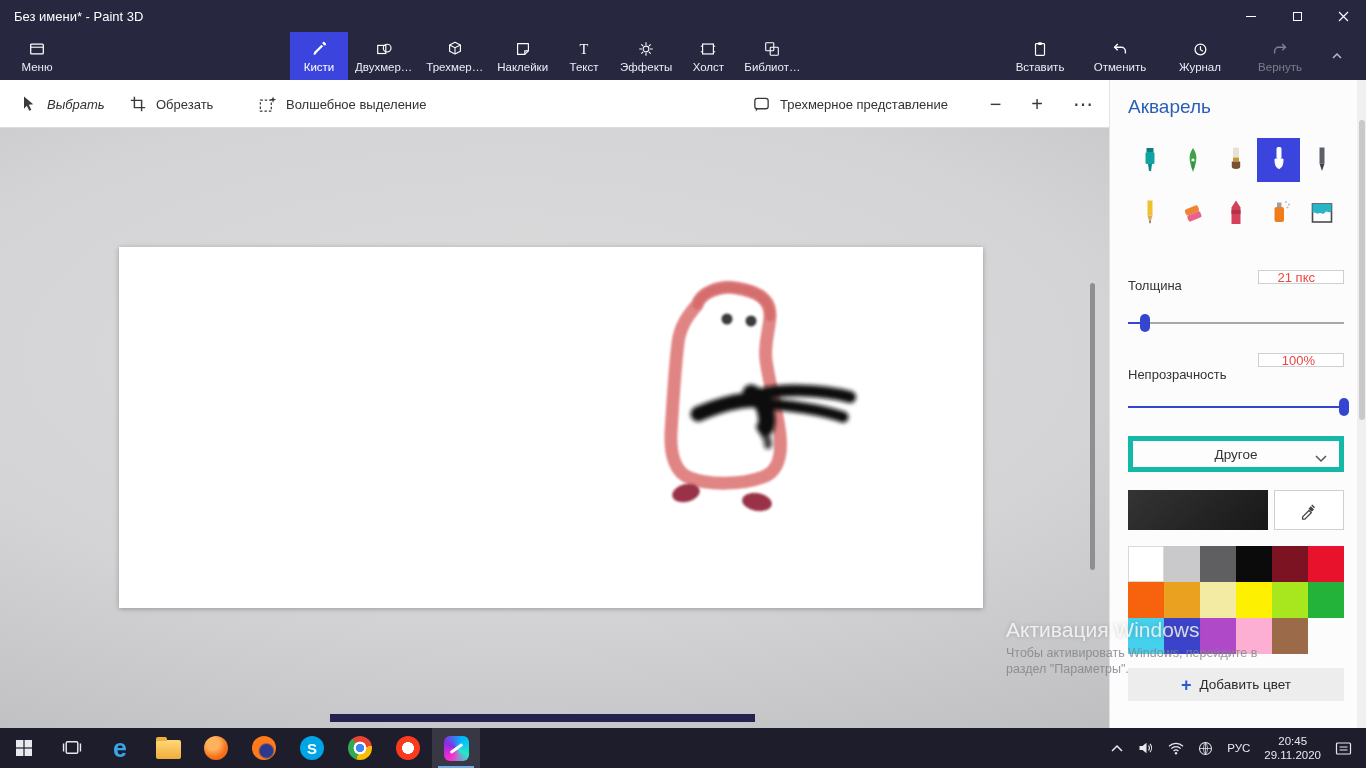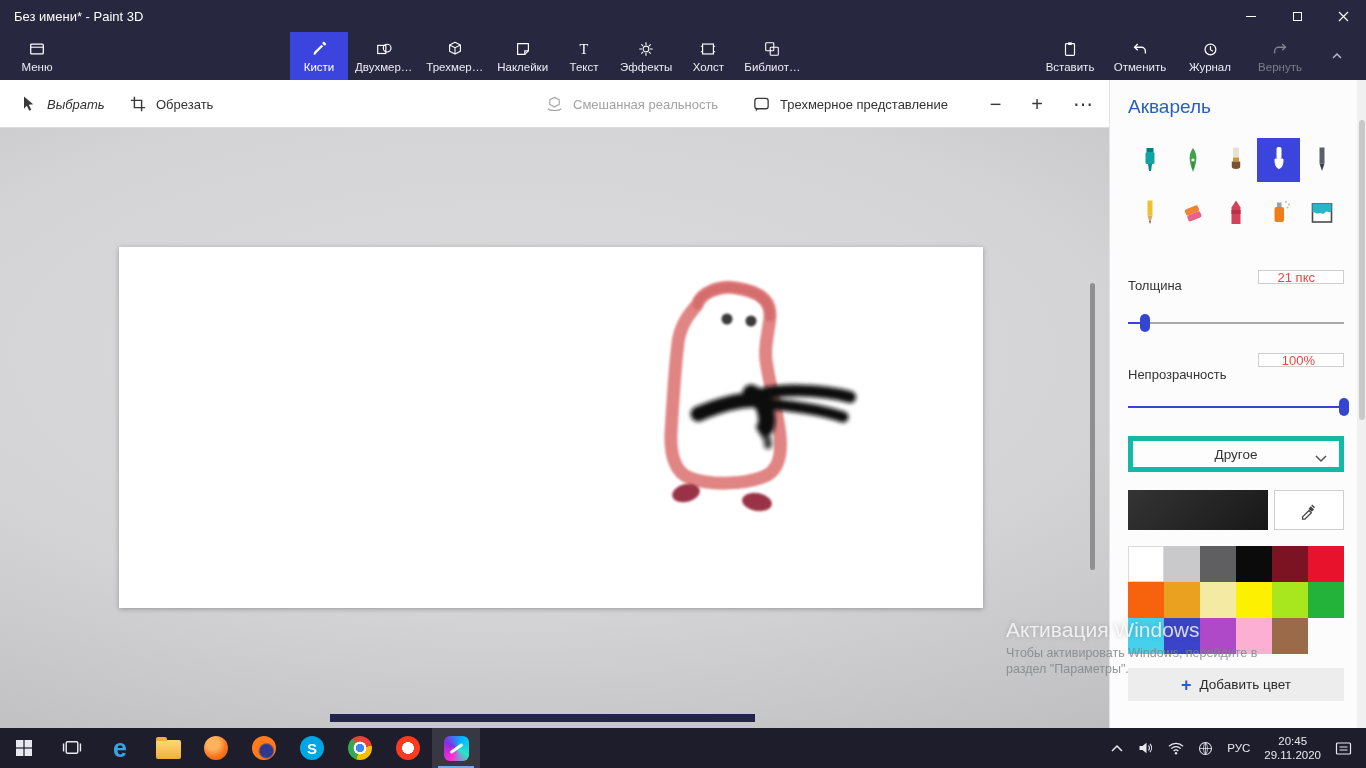--- a/index.html
+++ b/index.html
@@ -17,21 +17,21 @@
   .glyph-max{width:9px;height:9px;border:1px solid #fff;display:block;}
 
   
   .ribbon{position:absolute;left:0;top:32px;width:1366px;height:48px;background:#27273f;}
   .menu-block{position:absolute;left:8px;top:0;height:48px;width:58px;display:flex;flex-direction:column;
               align-items:center;justify-content:center;gap:3px;color:#ececf4;font-size:11.5px;}
   .tabs{position:absolute;left:290px;top:0;height:48px;display:flex;}
   .tab{height:48px;min-width:58px;padding:0 7px;display:flex;flex-direction:column;align-items:center;
        justify-content:center;gap:3px;color:#ececf4;font-size:11.5px;white-space:nowrap;}
   .tab.active{background:var(--accent);color:#fff;}
-  .ribbon-actions{position:absolute;right:58px;top:0;height:48px;display:flex;gap:14px;}
+  .ribbon-actions{position:absolute;right:58px;top:0;height:48px;display:flex;gap:24px;}
   .r-action{height:48px;min-width:56px;display:flex;flex-direction:column;align-items:center;
             justify-content:center;gap:3px;color:#ececf4;font-size:11.5px;white-space:nowrap;}
   .r-action.disabled{opacity:.42;}
   .ribbon-collapse{position:absolute;right:12px;top:0;height:48px;width:34px;display:flex;
                    align-items:center;justify-content:center;}
 
   
   .toolbar{position:absolute;left:0;top:80px;width:1109px;height:48px;background:#fff;
            border-bottom:1px solid #dcdcdc;color:#333;font-size:13px;}
   .t-item{position:absolute;top:0;height:48px;display:flex;align-items:center;gap:9px;white-space:nowrap;}
@@ -253,26 +253,26 @@
           <path d="M4 1.5 l9.2 7.7 -4.4.6 2.5 5 -2 1 -2.5-5.1 -2.8 3z" fill="#3a3a3a"></path>
         </svg>
       <span>Выбрать</span>
     </div>
     <div class="t-item" style="left:129px;">
       <svg width="18" height="18" viewBox="0 0 20 20">
           <path d="M6 2 v12 h12 M2 6 h12 v12" fill="none" stroke="#3a3a3a" stroke-width="1.6"></path>
         </svg>
       <span>Обрезать</span>
     </div>
-    <div class="t-item disabled" style="left:545px;">
+    <div class="t-item" style="left:258px;">
       <svg width="19" height="19" viewBox="0 0 20 20">
-          <path d="M10 2.5 l5 2.5 v5 L10 12.5 5 10 v-5z" fill="none" stroke="#a5a5a5" stroke-width="1.2" stroke-linejoin="round"></path>
-          <path d="M3 14.5 c2.5 2.4 11.5 2.4 14 0" fill="none" stroke="#a5a5a5" stroke-width="1.2"></path>
-        </svg>
-      <span>Смешанная реальность</span>
+          <rect x="2.5" y="5.5" width="11.5" height="11.5" fill="none" stroke="#3a3a3a" stroke-width="1.3" stroke-dasharray="2.6 2"></rect>
+          <path d="M15.8 1.5 l.9 2.4 2.4.9 -2.4.9 -.9 2.4 -.9-2.4 -2.4-.9 2.4-.9z" fill="#3a3a3a"></path>
+        </svg>
+      <span>Волшебное выделение</span>
     </div>
     <div class="t-item" style="left:752px;">
       <svg width="19" height="19" viewBox="0 0 20 20">
           <rect x="3" y="3.5" width="14" height="11" rx="2.5" fill="none" stroke="#3a3a3a" stroke-width="1.4"></rect>
           <path d="M6.2 14.5 L4 17.5 v-3z" fill="#3a3a3a"></path>
         </svg>
       <span>Трехмерное представление</span>
     </div>
     <div class="zoom-group">
       <span>−</span>

